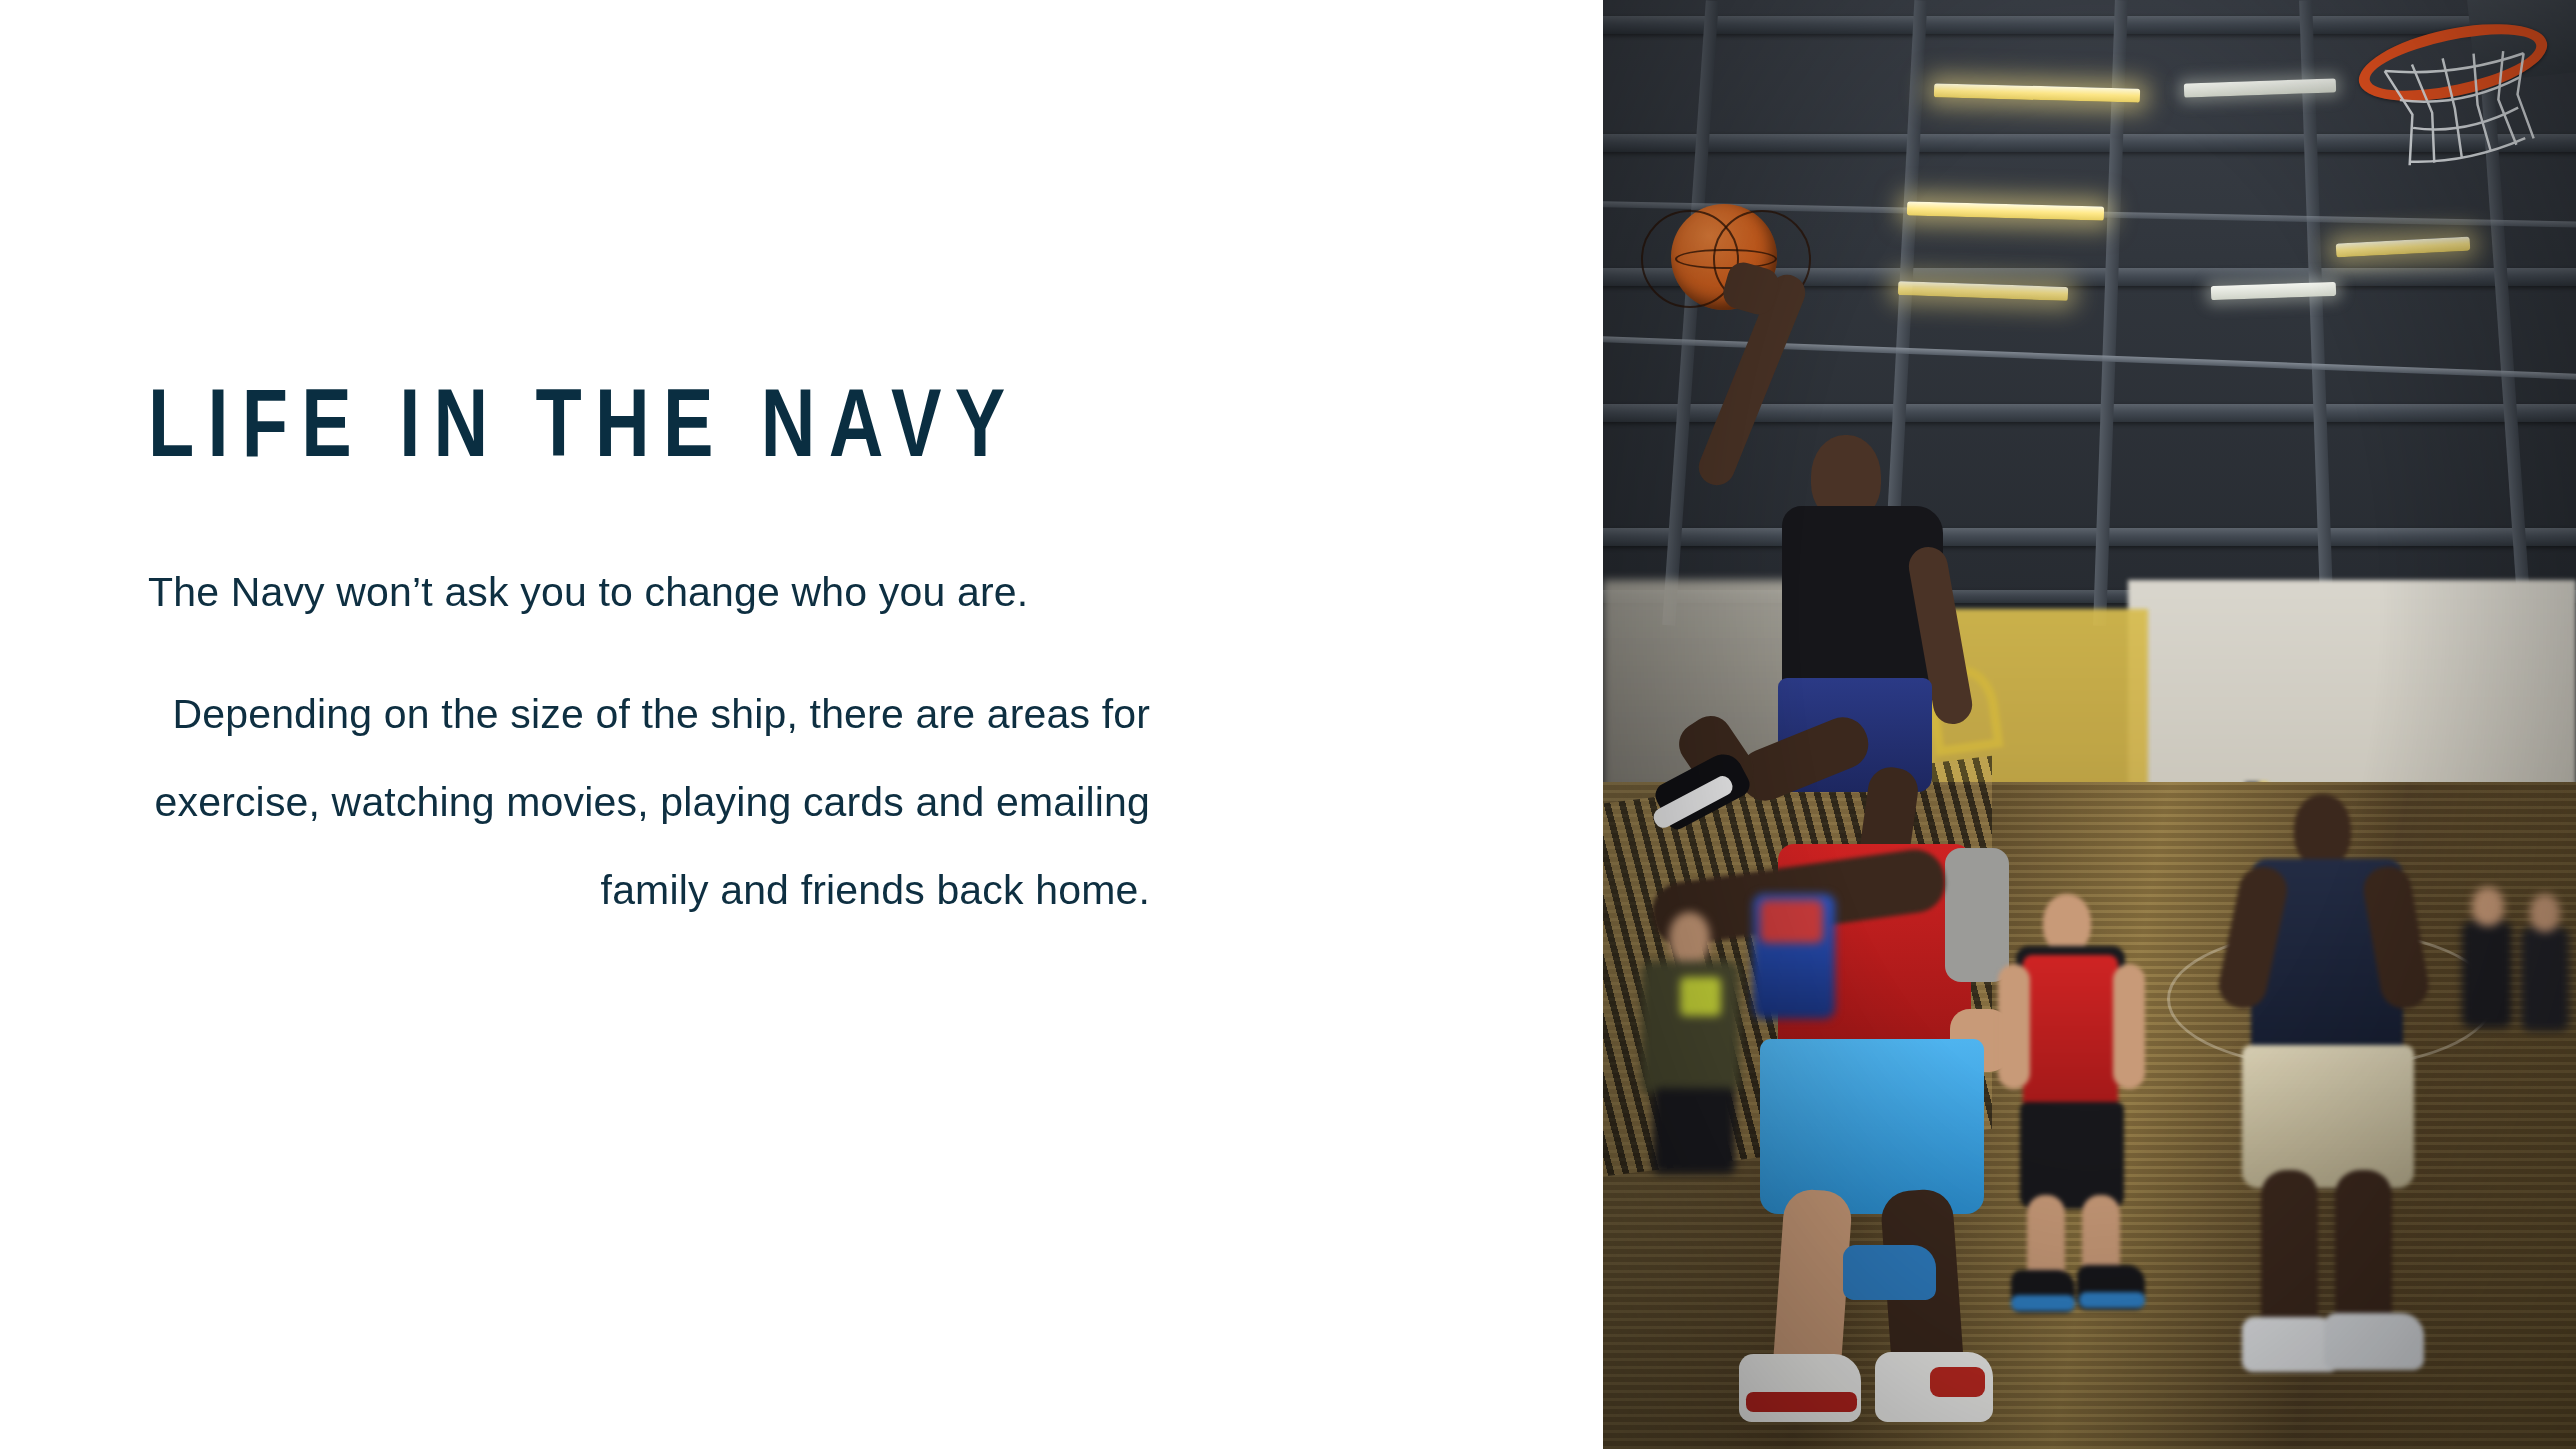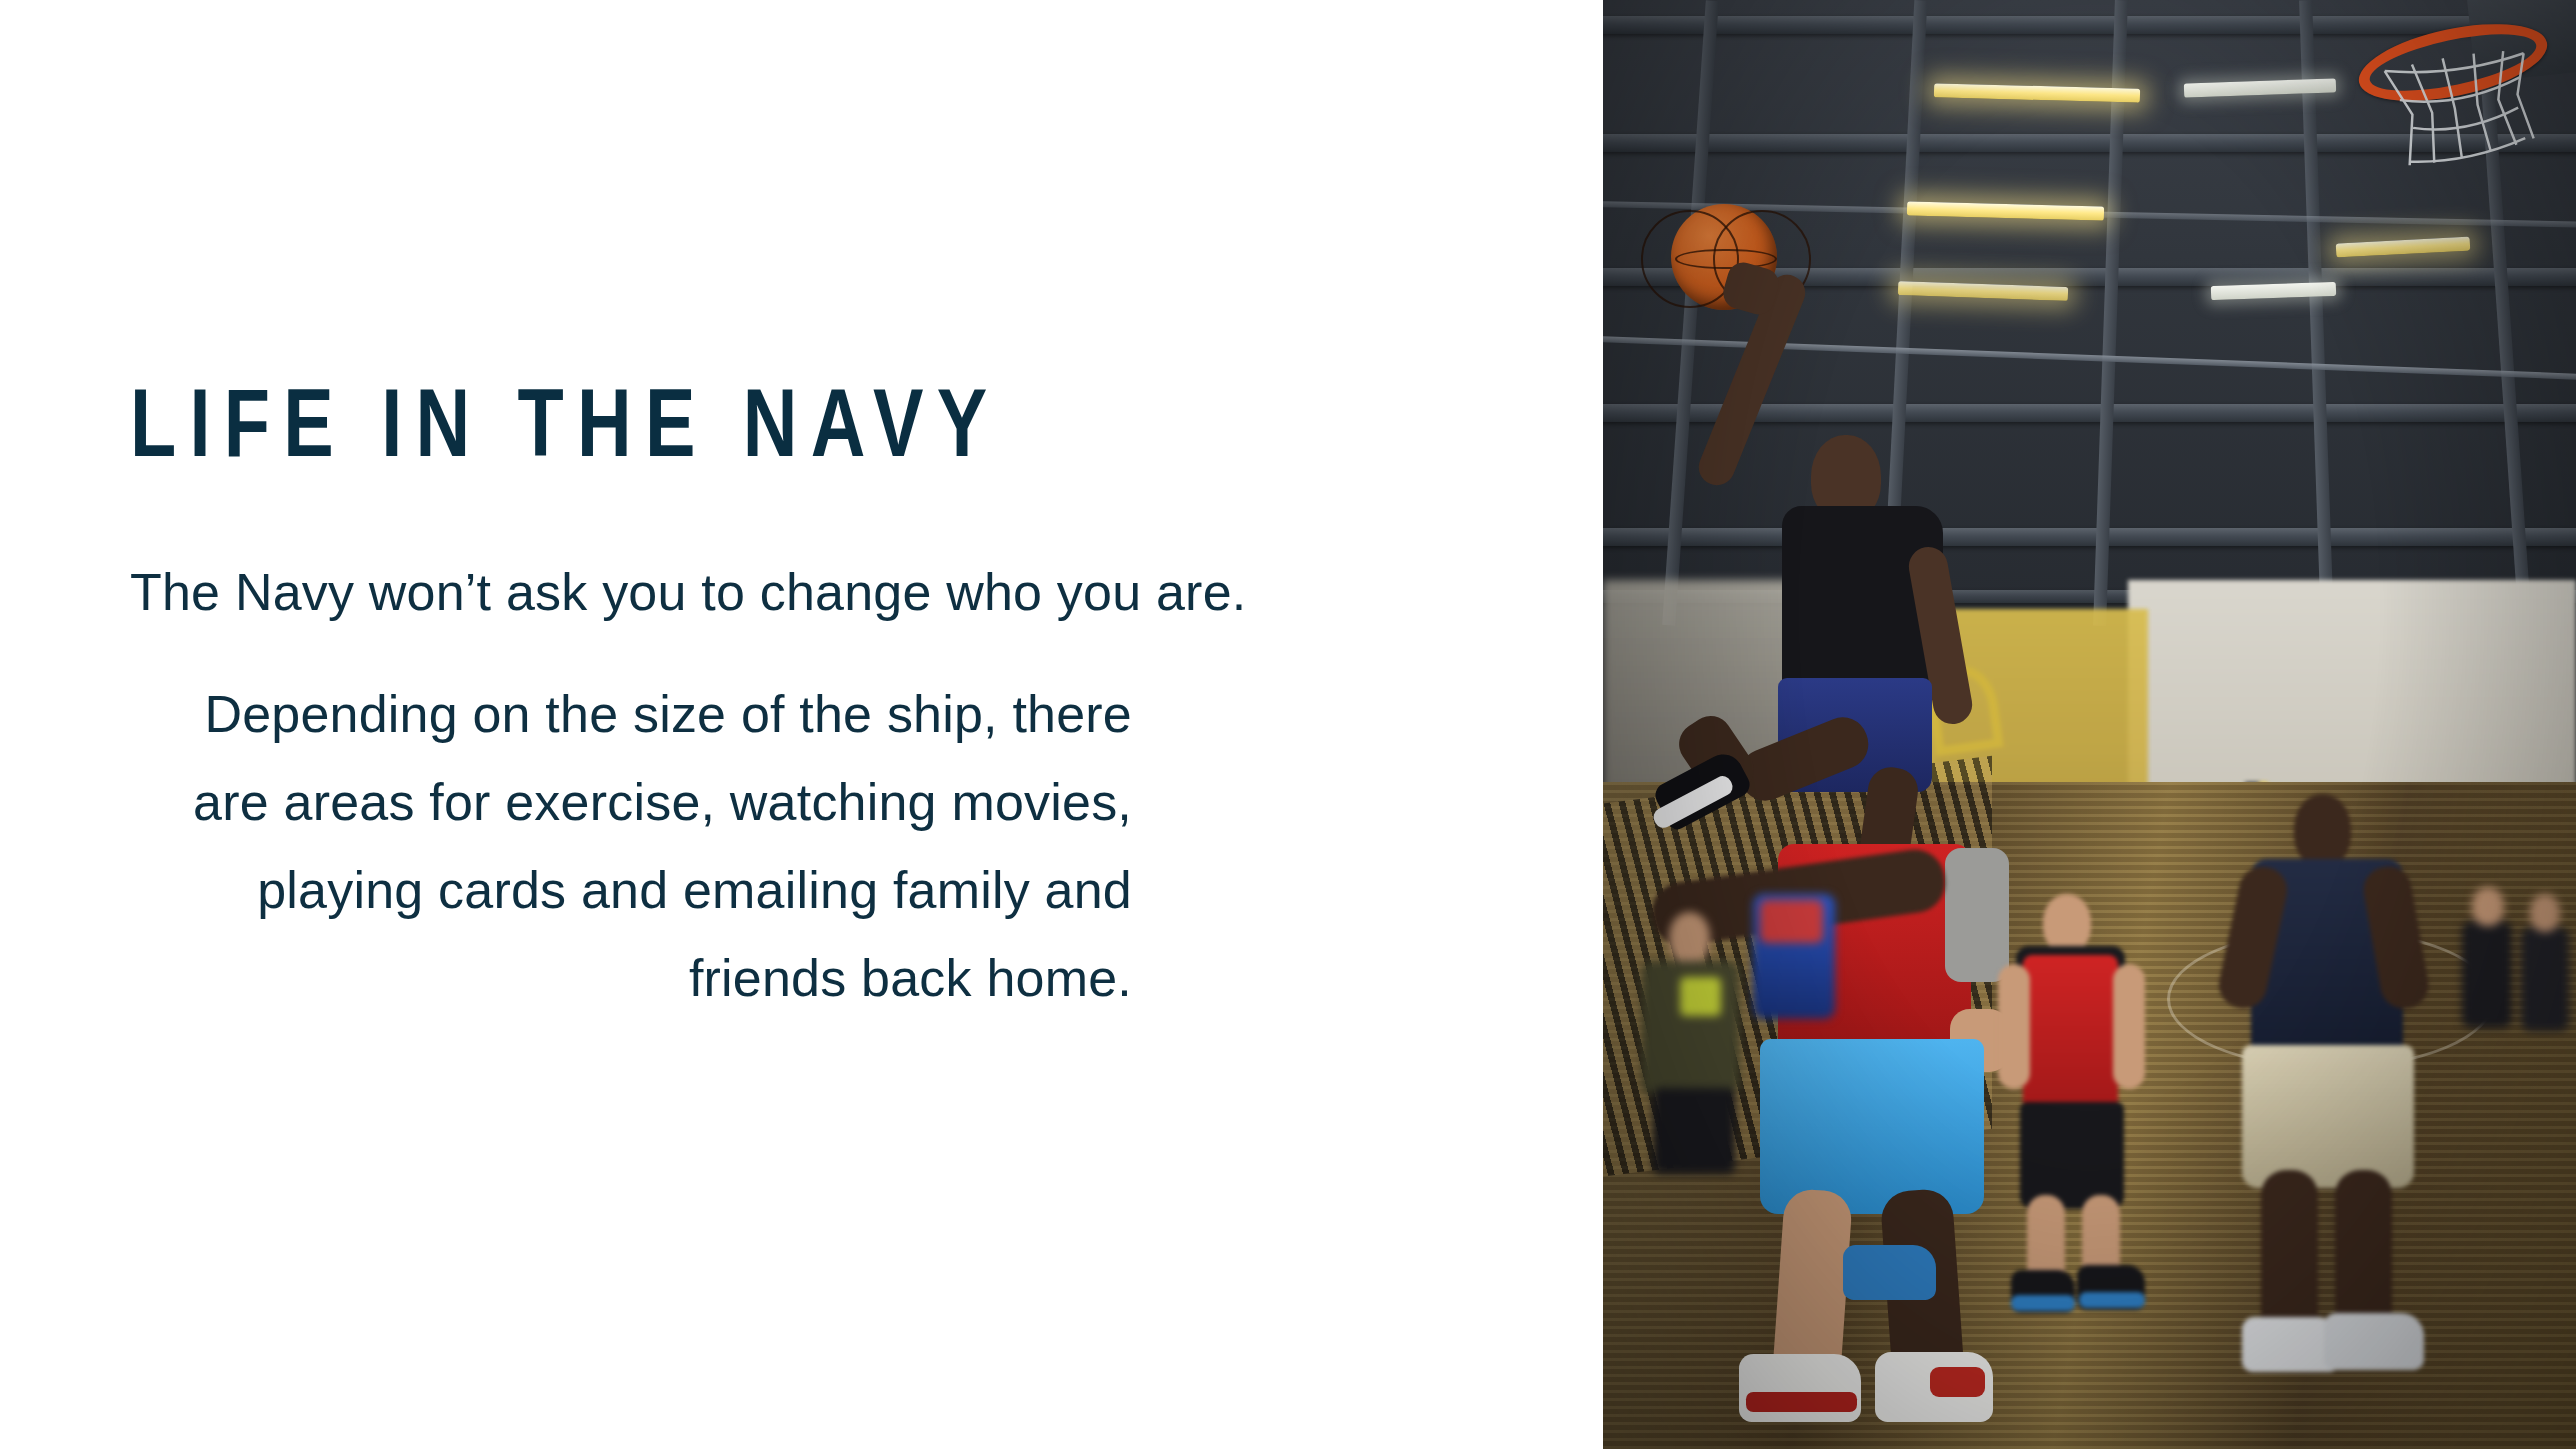--- a/index.html
+++ b/index.html
@@ -28,42 +28,42 @@
     position: absolute;
     left: 0;
     top: 0;
     width: 1603px;
     height: 1449px;
     background: #ffffff;
   }
 
   .text-block {
     position: absolute;
-    left: 130px;
+    left: 148px;
     top: 374px;
     width: 1270px;
   }
 
   .headline {
     font-family: "Liberation Sans Narrow", "Liberation Sans", sans-serif;
     font-weight: 700;
     font-size: 97px;
     line-height: 1.0;
     letter-spacing: 0.175em;
     color: #0A2E41;
     margin: 0 0 77px 0;
     transform: scaleX(0.78);
     transform-origin: left center;
     white-space: nowrap;
   }
 
   .paragraph {
     font-family: "Liberation Sans", sans-serif;
     font-weight: 400;
-    font-size: 52px;
+    font-size: 41px;
     line-height: 88px;
     color: #0E2F41;
     margin: 0 0 34px 0;
     letter-spacing: 0.004em;
   }
   .paragraph:last-child { margin-bottom: 0; }
   .paragraph.wrap { max-width: 1002px; text-align: right; }
 
   
   .photo {

